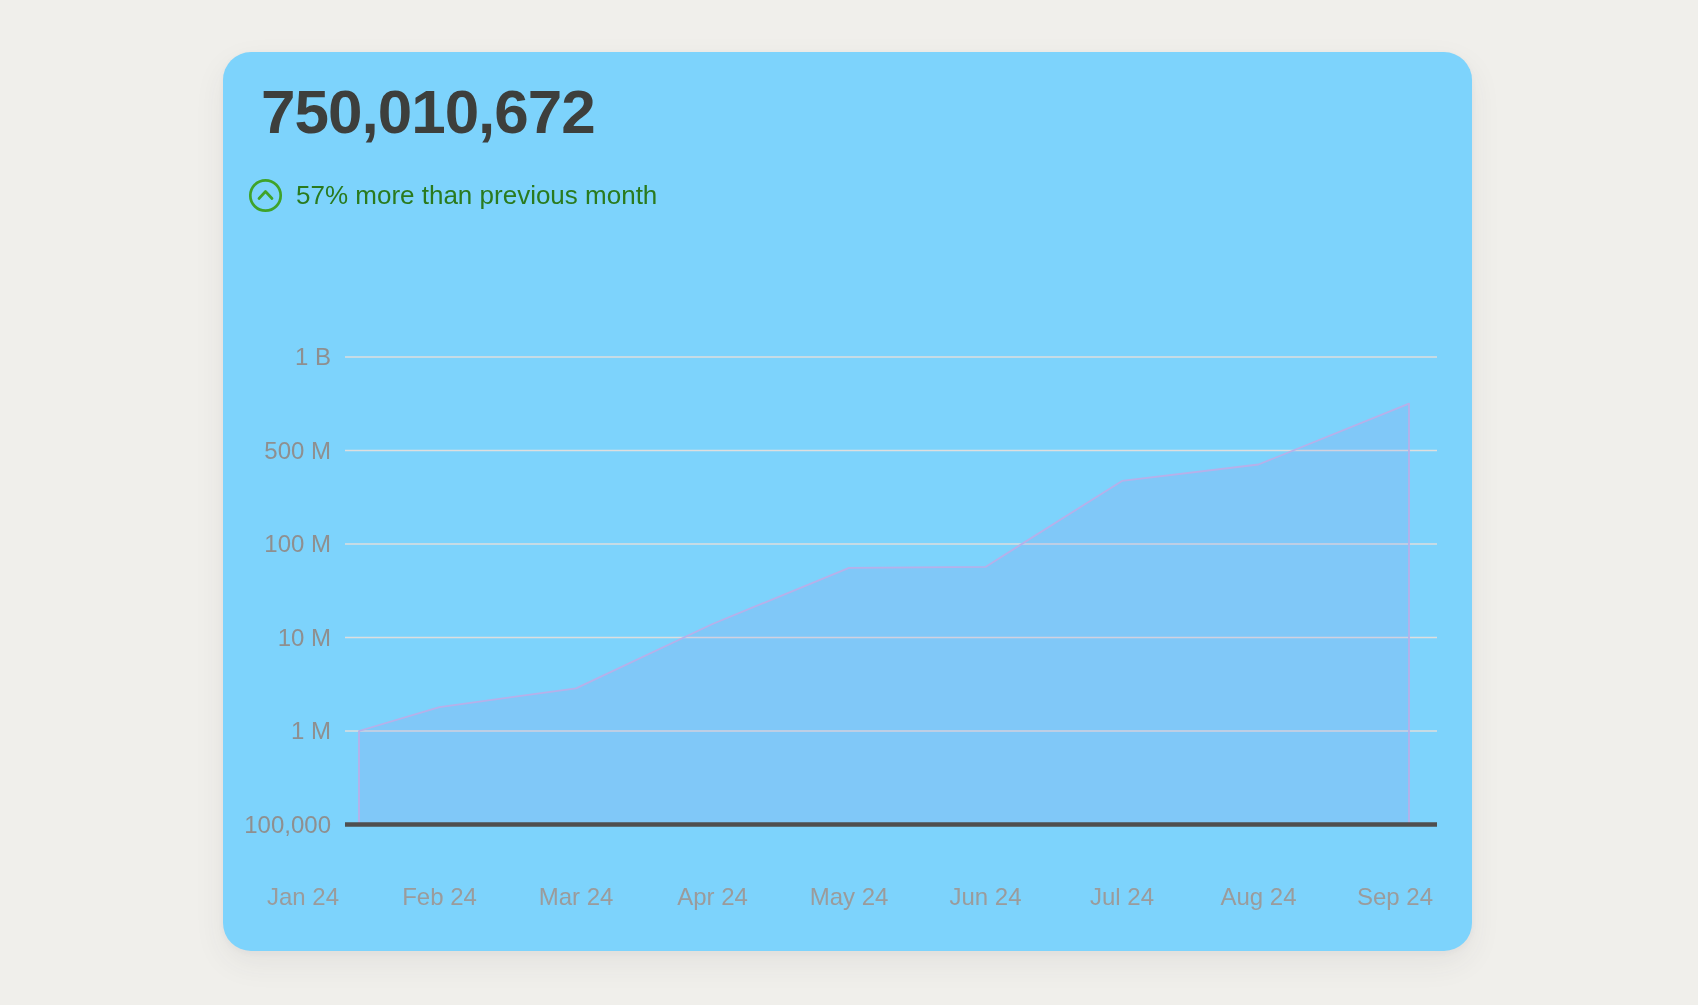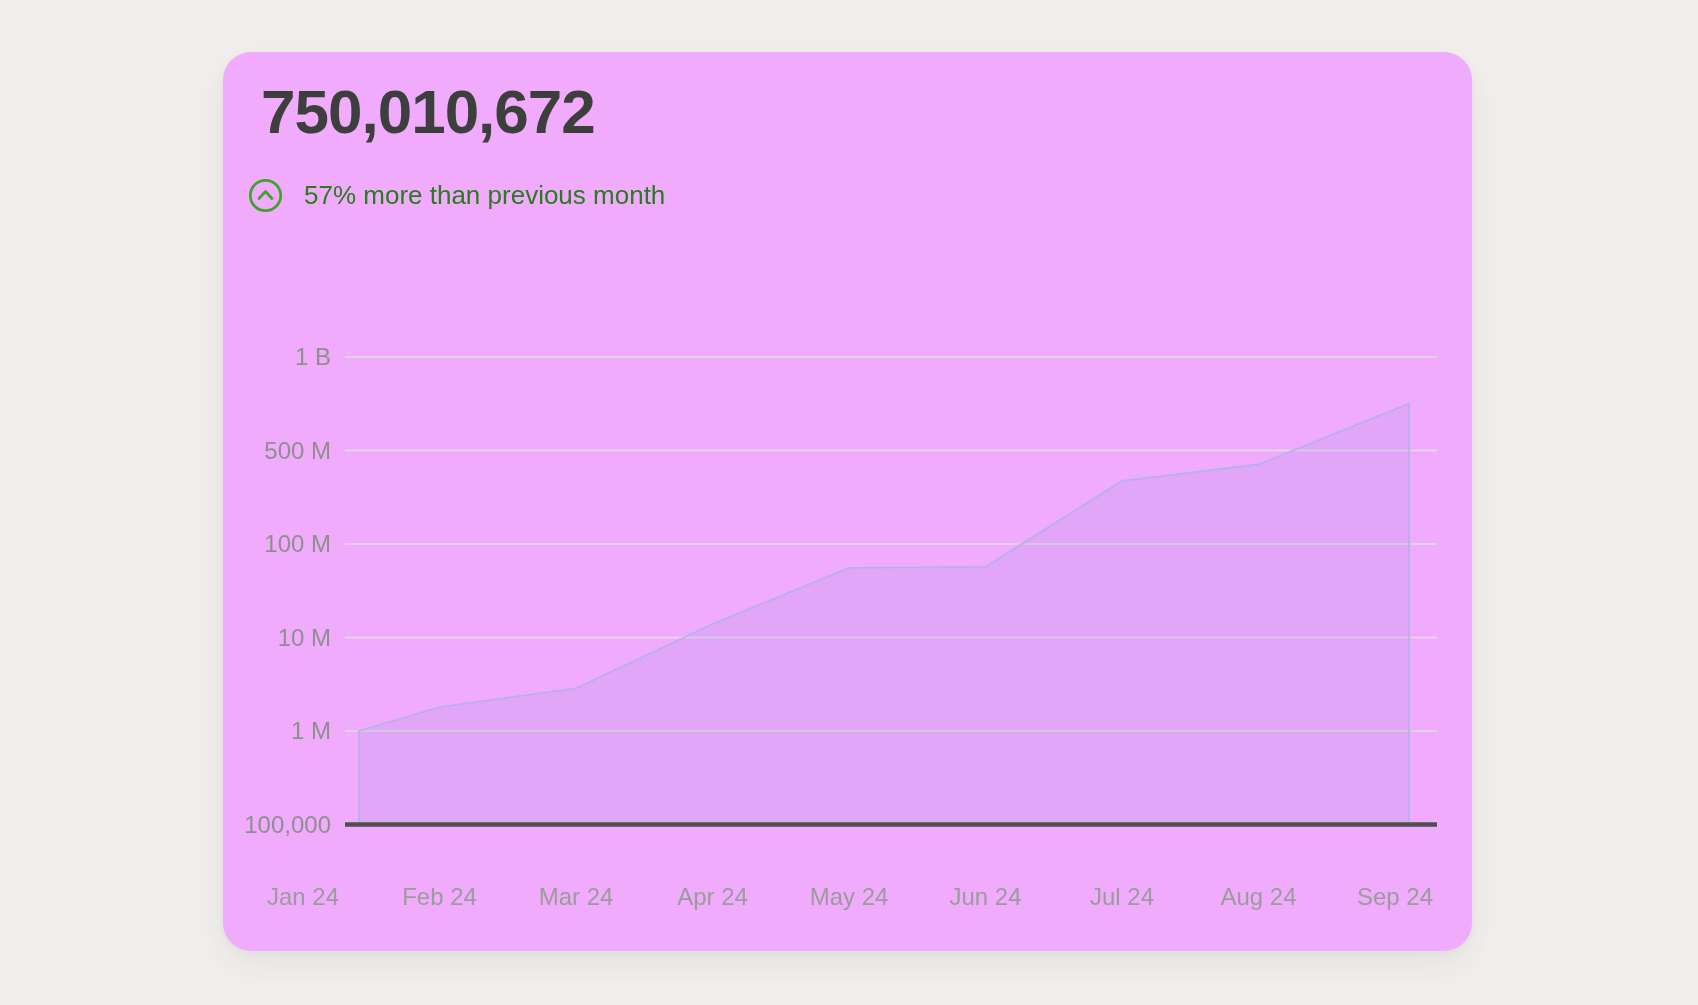--- a/index.html
+++ b/index.html
@@ -7,21 +7,21 @@
     width:1698px;height:1005px;
     background:#f0efeb;
     font-family:"Liberation Sans", sans-serif;
     position:relative;
     overflow:hidden;
   }
   .card{
     position:absolute;
     left:223px;top:52px;
     width:1249px;height:899px;
-    background:#f0abfc;
+    background:#7dd3fc;
     border-radius:28px;
     box-shadow:0 12px 32px rgba(60,60,70,0.07), 0 2px 6px rgba(60,60,70,0.04);
   }
   .headline{
     position:absolute;
     left:38px;top:24px;
     font-size:62px;
     font-weight:700;
     letter-spacing:-1px;
     color:#3d3f3c;
@@ -29,21 +29,20 @@
   .subtitle-row{
     position:absolute;
     left:25px;top:126px;
     display:flex;
     align-items:center;
     gap:13px;
   }
   .subtitle-text{
     font-size:26px;
     color:#2a7a1e;
-    margin-left:8px;
   }
   .legend{
     position:absolute;
     right:44px;top:48px;
     display:flex;
     align-items:center;
     gap:14px;
   }
   .legend-dot{
     width:15px;height:15px;

